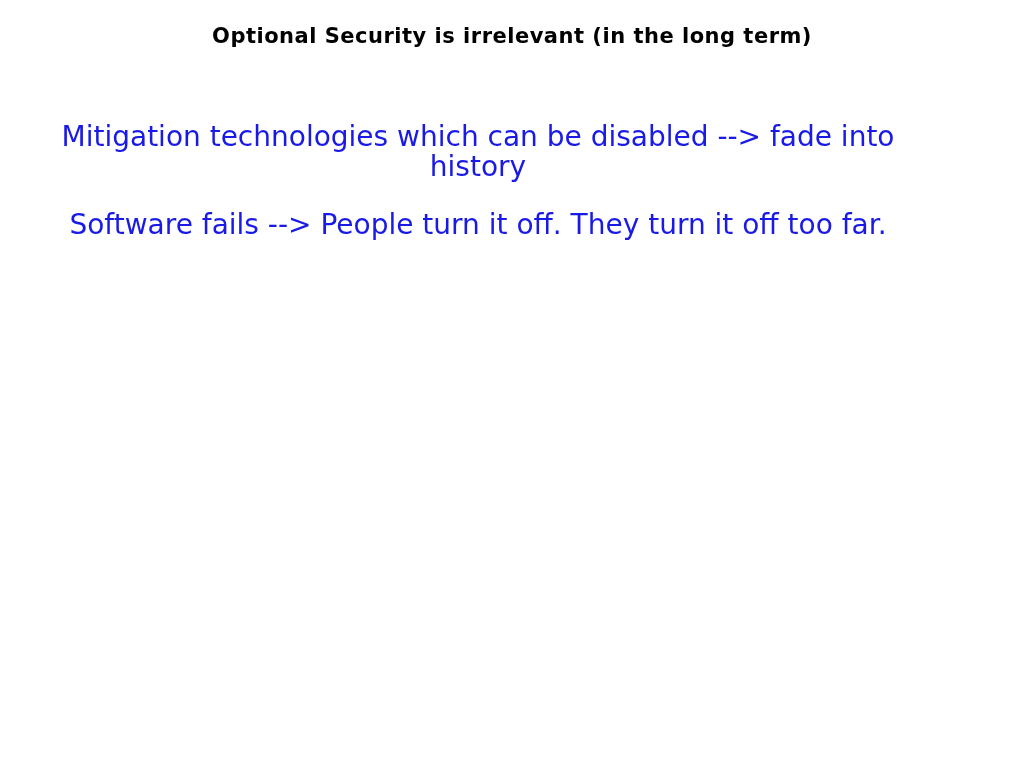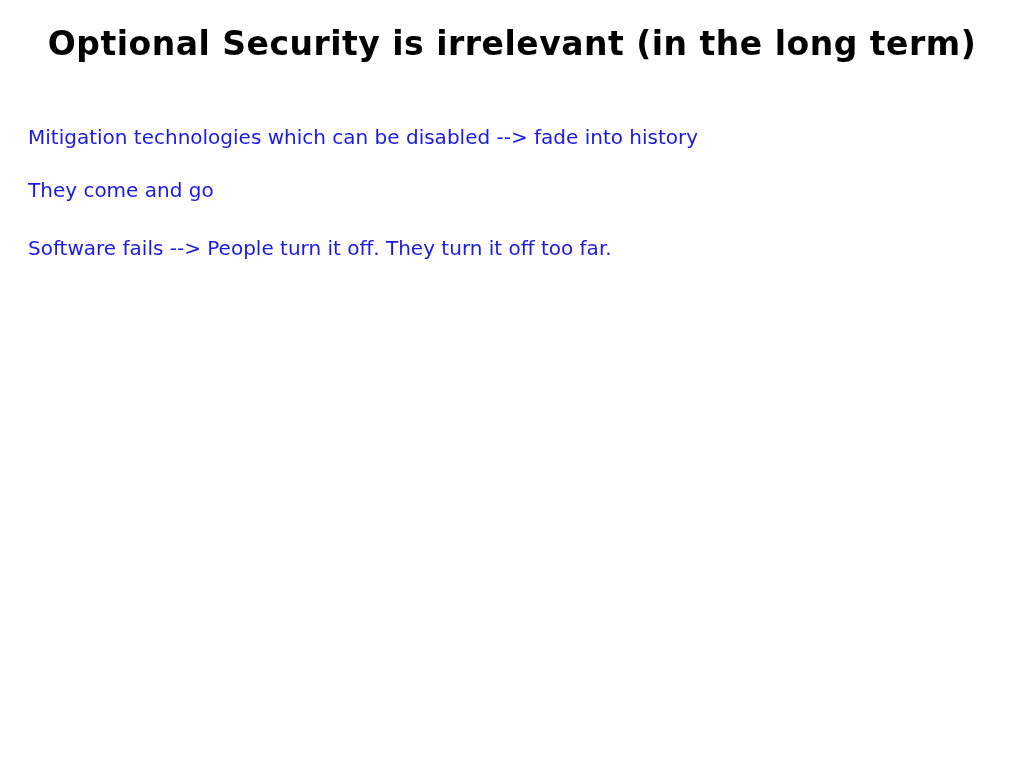--- a/index.html
+++ b/index.html
@@ -20,49 +20,49 @@
     box-sizing: border-box;
   }
   .slide-title {
     position: absolute;
     top: 24px;
     left: 0;
     width: 1024px;
     text-align: center;
     font-family: "DejaVu Sans", sans-serif;
     font-weight: bold;
-    font-size: 33px;
+    font-size: 21px;
     color: #000000;
     letter-spacing: 0.5px;
   }
   .body-block {
     position: absolute;
     top: 122px;
     left: 28px;
     width: 950px;
   }
   .bullet {
     font-family: "DejaVu Sans", sans-serif;
-    font-size: 20px;
+    font-size: 28px;
     line-height: 30px;
     color: #1a1ae6;
     margin-bottom: 23px;
     max-width: 900px;
+    text-align: center;
   }
   .bullet:last-child {
     margin-bottom: 0;
     margin-top: 28px;
   }
 </style>
 </head>
 <body>
 
 <div class="slide">
 
   <div class="slide-title">Optional Security is irrelevant (in the long term)</div>
 
   <div class="body-block">
     <div class="bullet">Mitigation technologies which can be disabled --&gt; fade into history</div>
-    <div class="bullet">They come and go</div>
     <div class="bullet">Software fails --&gt; People turn it off.  They turn it off too far.</div>
   </div>
 
 </div>
 
 </body></html>

